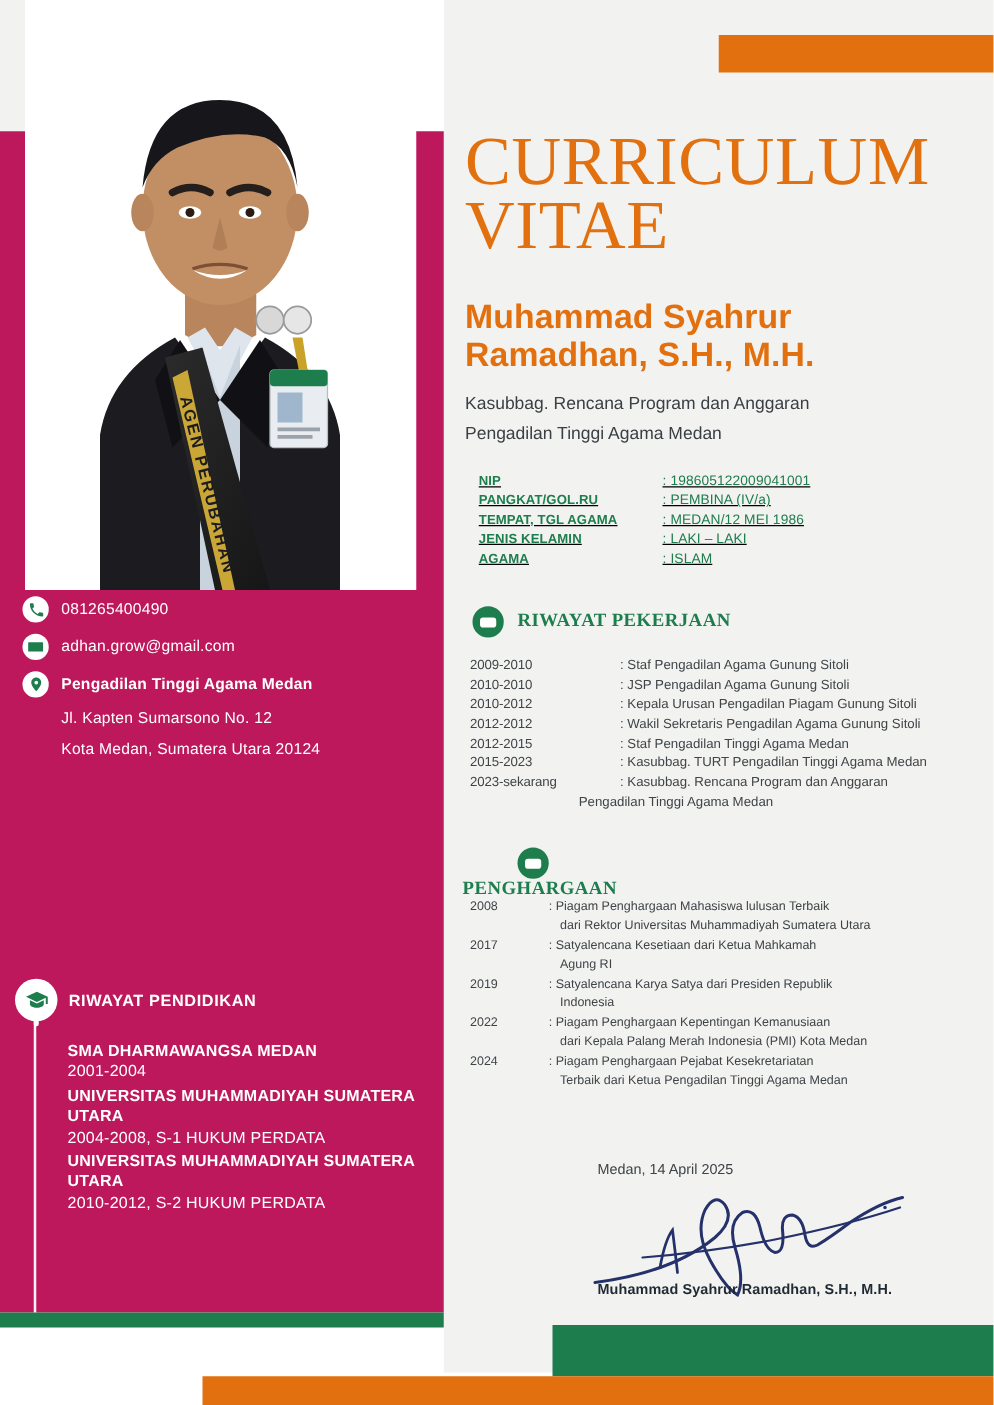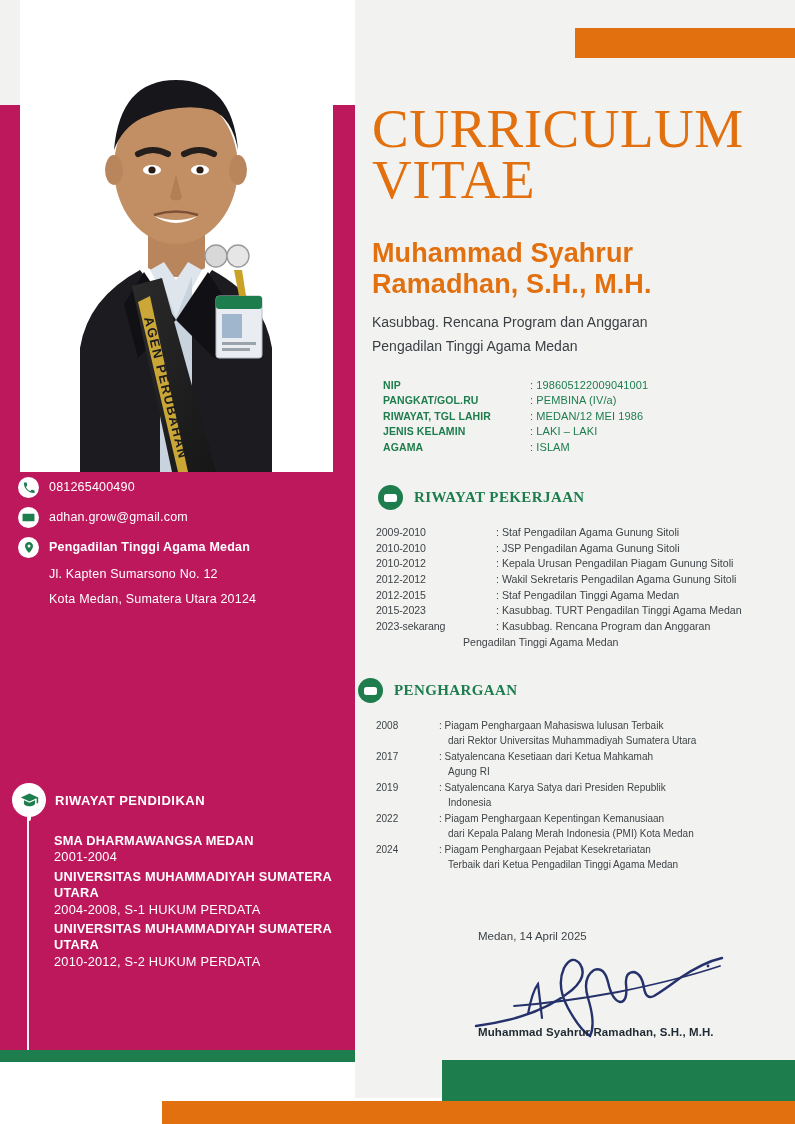--- a/index.html
+++ b/index.html
@@ -111,21 +111,21 @@
     position:absolute;left:372px;top:238px;width:410px;
     font-size:27px;font-weight:bold;color:#e2700f;line-height:1.14;letter-spacing:.1px;
   }
   .role{
     position:absolute;left:372px;top:310px;width:420px;
     font-size:14px;color:#3a3f44;line-height:1.72;
   }
 
   
   .bio{
-    position:absolute;left:383px;top:378px;width:400px;
+    position:absolute;left:383px;top:378px;width:400px;text-decoration:underline;
   }
   .bio-row{display:flex;line-height:1.4;}
   .bio-k{
     flex:0 0 147px;font-size:10.5px;font-weight:bold;color:#1d7d4d;letter-spacing:.1px;
   }
   .bio-v{font-size:11px;color:#1d7d4d;letter-spacing:.1px;}
 
   
   .sec-head{position:absolute;display:flex;align-items:center;}
   .sec-icon{
@@ -308,21 +308,21 @@
   <div class="bio">
     <div class="bio-row">
       <span class="bio-k">NIP</span>
       <span class="bio-v">: 198605122009041001</span>
     </div>
     <div class="bio-row">
       <span class="bio-k">PANGKAT/GOL.RU</span>
       <span class="bio-v">: PEMBINA (IV/a)</span>
     </div>
     <div class="bio-row">
-      <span class="bio-k">RIWAYAT, TGL LAHIR</span>
+      <span class="bio-k">TEMPAT, TGL AGAMA</span>
       <span class="bio-v">: MEDAN/12 MEI 1986</span>
     </div>
     <div class="bio-row">
       <span class="bio-k">JENIS KELAMIN</span>
       <span class="bio-v">: LAKI – LAKI</span>
     </div>
     <div class="bio-row">
       <span class="bio-k">AGAMA</span>
       <span class="bio-v">: ISLAM</span>
     </div>
@@ -360,21 +360,21 @@
       <span class="work-y">2015-2023</span>
       <span class="work-d">: Kasubbag. TURT Pengadilan Tinggi Agama Medan</span>
     </div>
     <div class="work-row">
       <span class="work-y">2023-sekarang</span>
       <span class="work-d">: Kasubbag. Rencana Program dan Anggaran</span>
     </div>
     <div class="work-cont">Pengadilan Tinggi Agama Medan</div>
   </div>
 
-  <div class="sec-head" style="left:358px;top:678px;">
+  <div class="sec-head" style="left:370px;top:678px;flex-direction:column;">
     <span class="sec-icon">
         <span class="slot"></span>
       </span>
     <span class="sec-title">PENGHARGAAN</span>
   </div>
 
   <div class="awards">
     <div class="aw-row">
       <span class="aw-y">2008</span>
       <span class="aw-d">

